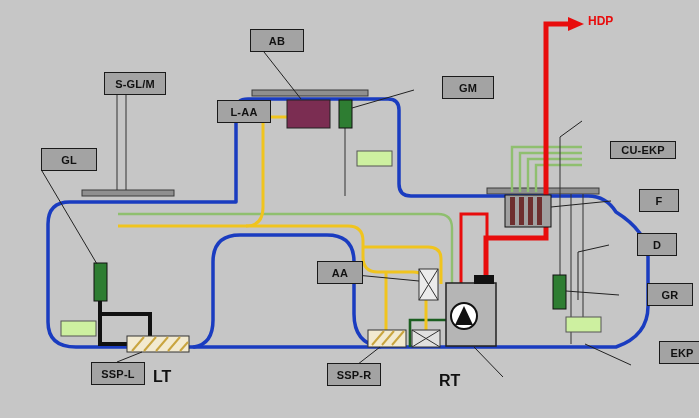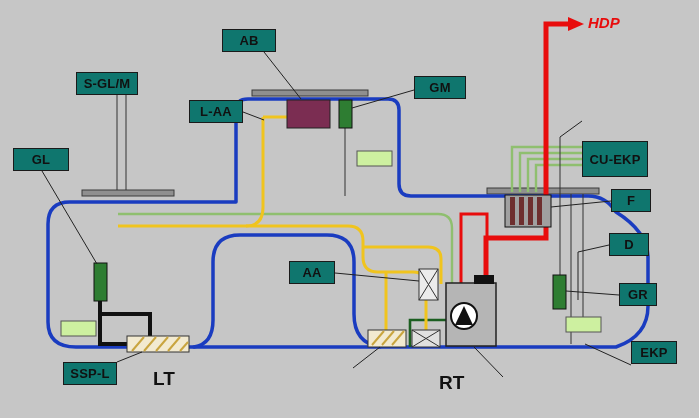--- a/index.html
+++ b/index.html
@@ -2,26 +2,26 @@
 <html><head>
 <meta charset="utf-8">
 <style>
   html,body{margin:0;padding:0;background:#9e9e9e;font-family:"Liberation Sans",sans-serif;}
   .canvas{
     position:relative;width:699px;height:418px;margin:0 auto;
     background:#c6c6c6;outline:1px solid #858585;overflow:hidden;
   }
   svg.layer{position:absolute;left:0;top:0;width:699px;height:418px;}
   .lbl{
-    position:absolute;box-sizing:border-box;background:#0f766e;border:1.4px solid #1a1a1a;
+    position:absolute;box-sizing:border-box;background:#a3a3a3;border:1.4px solid #1a1a1a;
     display:flex;align-items:center;justify-content:center;
-    font-size:13px;font-weight:700;color:#111;letter-spacing:.2px;white-space:nowrap;
+    font-size:11px;font-weight:700;color:#111;letter-spacing:.2px;white-space:nowrap;margin-left:28px;
   }
-  .freetext{position:absolute;font-weight:800;color:#111;font-size:19px;}
-  .freetext.red{color:#e80c0c;font-size:15px;font-style:italic;}
+  .freetext{position:absolute;font-weight:800;color:#111;font-size:16px;}
+  .freetext.red{color:#e80c0c;font-size:12px;}
 </style>
 </head>
 <body>
 
 <div class="canvas">
 
   <svg class="layer" viewBox="0 0 699 418">
 
     <g>
       <rect x="82" y="190" width="92" height="6" fill="#8f8f8f" stroke="#3a3a3a"></rect>
@@ -130,25 +130,26 @@
       <path d="M 503,377 L 474,347"></path>
       <path d="M 631,365 L 585,344"></path>
     </g>
   </svg>
 
   <div class="lbl" style="left:76px;top:72px;width:62px;height:23px">S-GL/M</div>
   <div class="lbl" style="left:222px;top:29px;width:54px;height:23px">AB</div>
   <div class="lbl" style="left:189px;top:100px;width:54px;height:23px">L-AA</div>
   <div class="lbl" style="left:414px;top:76px;width:52px;height:23px">GM</div>
   <div class="lbl" style="left:13px;top:148px;width:56px;height:23px">GL</div>
-  <div class="lbl" style="left:582px;top:141px;width:66px;height:36px">CU-EKP</div>
+  <div class="lbl" style="left:582px;top:141px;width:66px;height:18px">CU-EKP</div>
   <div class="lbl" style="left:611px;top:189px;width:40px;height:23px">F</div>
   <div class="lbl" style="left:609px;top:233px;width:40px;height:23px">D</div>
-  <div class="lbl" style="left:619px;top:283px;width:38px;height:23px">GR</div>
+  <div class="lbl" style="left:619px;top:283px;width:46px;height:23px">GR</div>
   <div class="lbl" style="left:289px;top:261px;width:46px;height:23px">AA</div>
   <div class="lbl" style="left:63px;top:362px;width:54px;height:23px">SSP-L</div>
+  <div class="lbl" style="left:299px;top:363px;width:54px;height:23px">SSP-R</div>
   <div class="lbl" style="left:631px;top:341px;width:46px;height:23px">EKP</div>
 
   <div class="freetext red" style="left:588px;top:14px">HDP</div>
   <div class="freetext" style="left:153px;top:368px">LT</div>
   <div class="freetext" style="left:439px;top:372px">RT</div>
 
 </div>
 
 </body></html>

